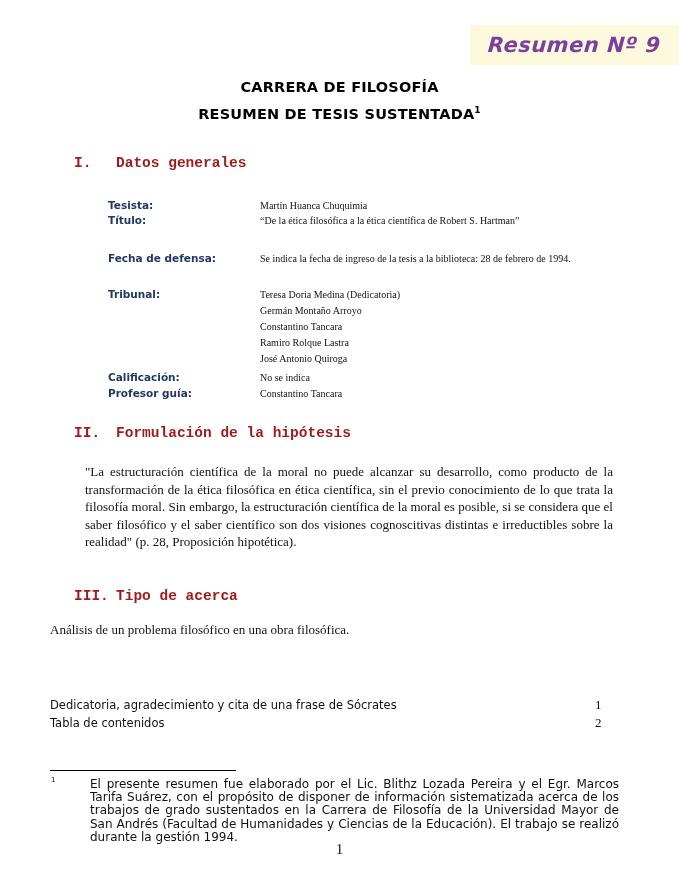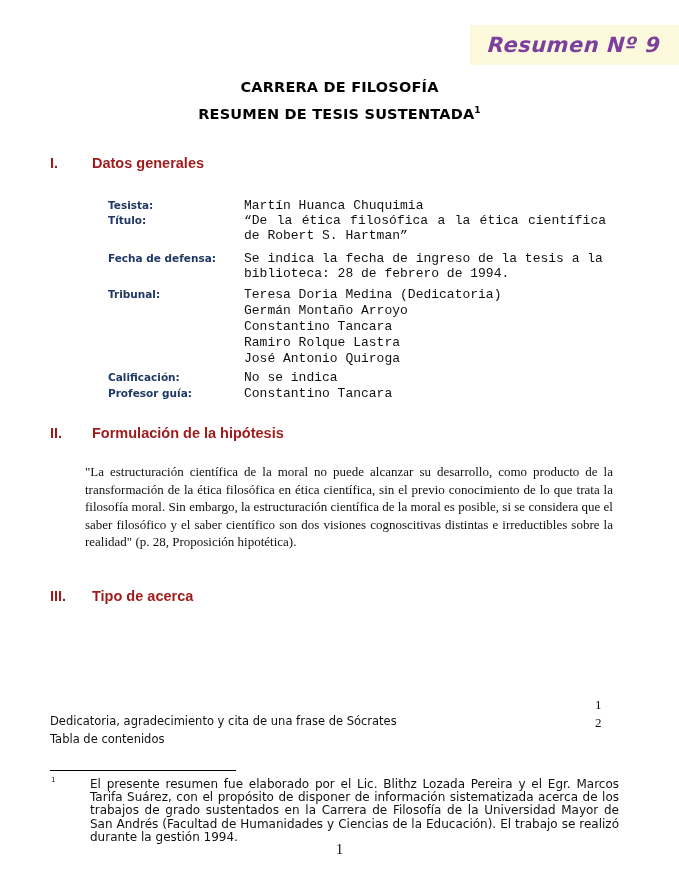--- a/index.html
+++ b/index.html
@@ -61,25 +61,26 @@
   .doc-title.l1 { top: 79px; }
   .doc-title.l2 { top: 105px; }
   .doc-title sup {
     font-size: 9px;
     vertical-align: super;
   }
 
   
   .section-head {
     position: absolute;
-    font-family: Liberation Sans, sans-serif;
+    font-family: Liberation Mono, monospace;
     font-weight: bold;
     font-size: 14.5px;
     color: #9e1b1b;
     white-space: nowrap;
+    margin-left: 24px;
   }
   .section-head .num {
     display: inline-block;
     width: 42px;
   }
 
   
   .data-row {
     position: absolute;
     left: 108px;
@@ -91,25 +92,25 @@
     top: 0;
     font-family: "DejaVu Sans", sans-serif;
     font-weight: bold;
     font-size: 10.5px;
     color: #1f3864;
     white-space: nowrap;
     text-align: center;
   }
   .data-value {
     position: absolute;
-    left: 136px;
+    left: 152px;
     top: -1px;
     width: 362px;
-    font-family: Liberation Mono, monospace;
-    font-size: 13px;
+    font-family: Liberation Serif, serif;
+    font-size: 10px;
     line-height: 15px;
     color: #111111;
     text-align: justify;
   }
   .data-value.nojust { text-align: left; }
 
   
   .para {
     position: absolute;
     font-family: "Liberation Serif", serif;
@@ -123,21 +124,21 @@
   .toc-row {
     position: absolute;
     left: 50px;
     width: 560px;
     font-family: "DejaVu Sans", sans-serif;
     font-size: 11.5px;
     color: #111111;
   }
   .toc-label {
     position: absolute;
-    left: 0; top: 16px;
+    left: 0; top: 0;
     white-space: nowrap;
     text-align: right;
   }
   .toc-page {
     position: absolute;
     left: 545px;
     top: -1px;
     width: 20px;
     text-align: left;
     font-family: "Liberation Serif", serif;
@@ -245,20 +246,21 @@
   <div class="section-head" style="top:425px; left:50px;">
     <span class="num">II.</span><span>Formulación de la hipótesis</span>
   </div>
 
   <div class="para" style="top:463px; left:85px; width:528px;">"La estructuración científica de la moral no puede alcanzar su desarrollo, como producto de la transformación de la ética filosófica en ética científica, sin el previo conocimiento de lo que trata la filosofía moral. Sin embargo, la estructuración científica de la moral es posible, si se considera que el saber filosófico y el saber científico son dos visiones cognoscitivas distintas e irreductibles sobre la realidad" (p. 28, Proposición hipotética).</div>
 
   <div class="section-head" style="top:588px; left:50px;">
     <span class="num">III.</span><span>Tipo de acerca</span>
   </div>
 
+  <div class="para" style="top:621px; left:50px; width:560px;">Análisis de un problema filosófico en una obra filosófica.</div>
 
 
   <div class="toc-row" style="top:698px;">
     <span class="toc-label">Dedicatoria, agradecimiento y cita de una frase de Sócrates</span>
     <span class="toc-page">1</span>
   </div>
   <div class="toc-row" style="top:716px;">
     <span class="toc-label">Tabla de contenidos</span>
     <span class="toc-page">2</span>
   </div>

